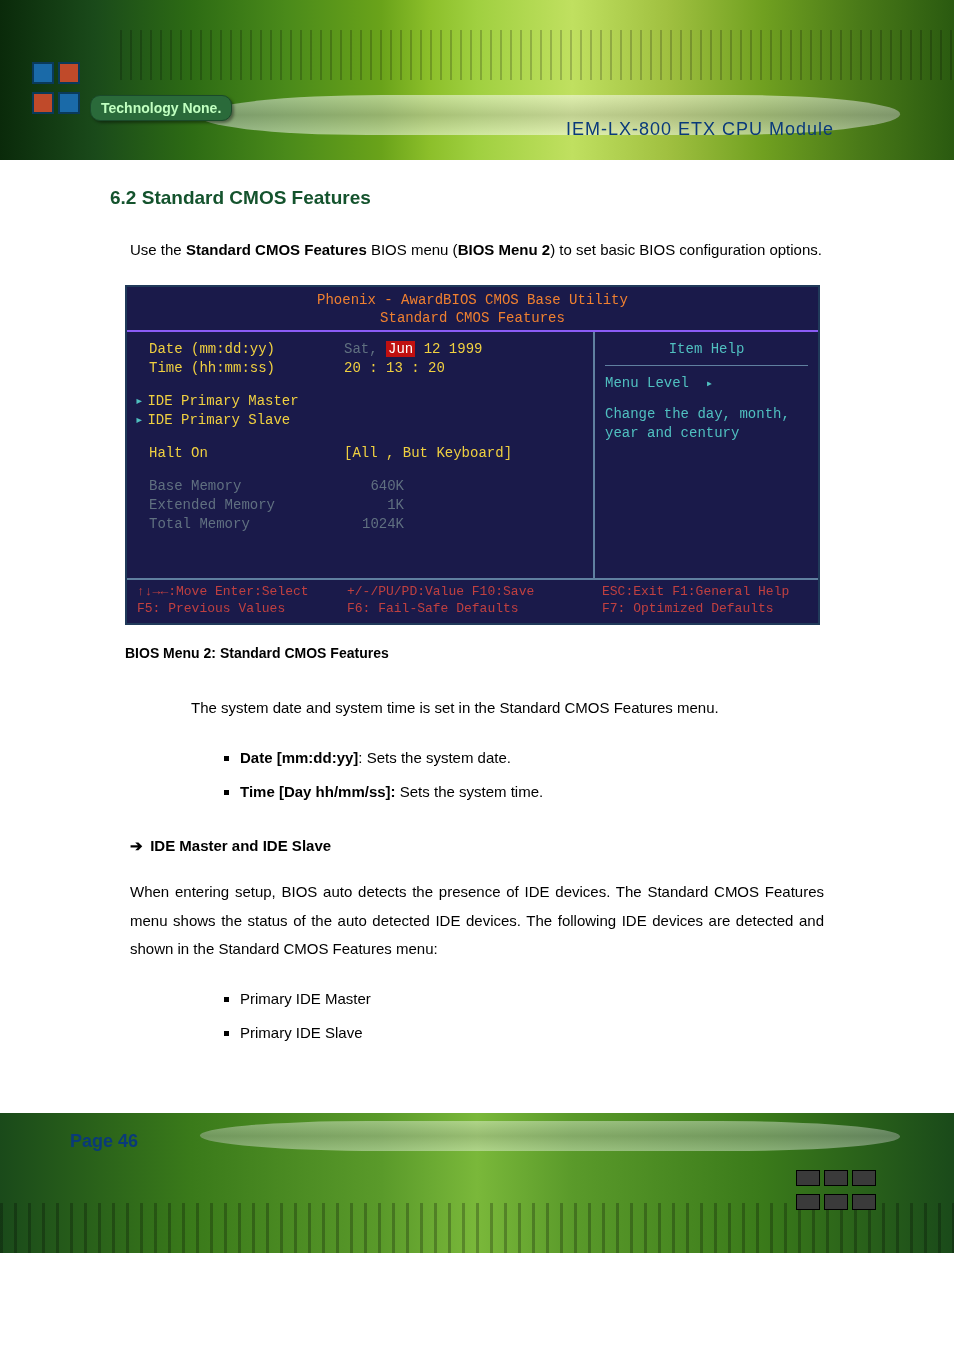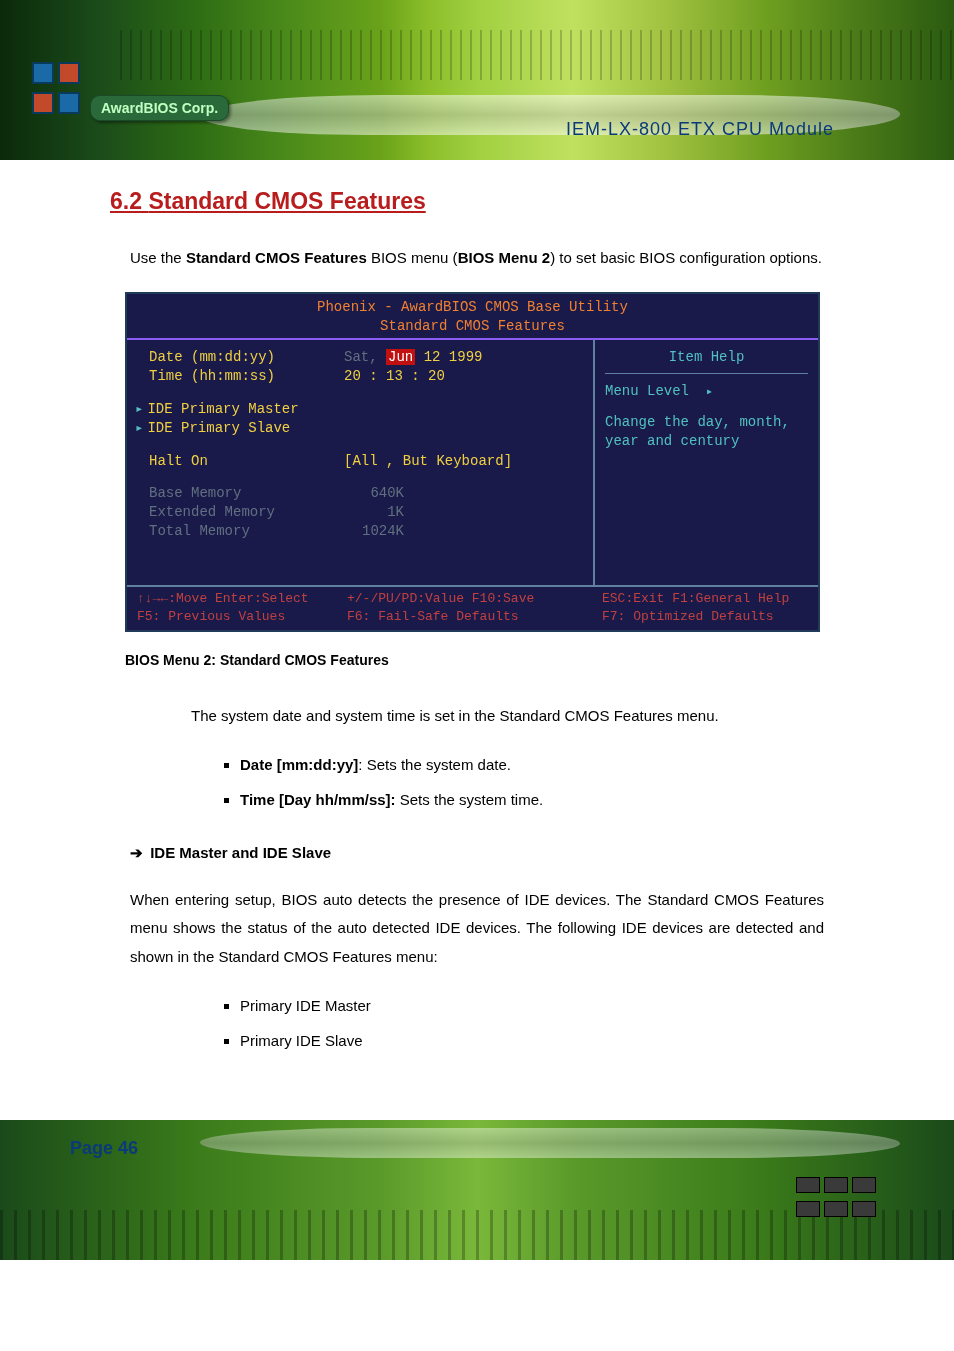--- a/index.html
+++ b/index.html
@@ -63,26 +63,25 @@
     border-radius: 50% / 100%;
     transform: skewX(-20deg);
     opacity: 0.5;
   }
   .content {
     padding: 20px 130px 40px 130px;
     font-size: 15px;
     line-height: 1.9;
   }
   h2.section {
-    color: #b91c1c;
-    font-size: 23px;
+    color: #14532d;
+    font-size: 19px;
     font-weight: bold;
     margin-bottom: 20px;
     margin-left: -20px;
-    text-decoration: underline;
   }
   .intro-para {
     text-align: justify;
     margin-bottom: 20px;
   }
   .bios-box {
     width: 695px;
     margin: 0 0 15px -5px;
     border: 2px solid #203a5a;
     background: #1a1a4a;
@@ -204,21 +203,21 @@
 </head>
 <body>
 
 <div class="page-header">
   <div class="header-circuits"></div>
   <div class="header-swoosh"></div>
   <div class="logo-block">
     <span class="logo-square"></span><span class="logo-square" style="background:#c04a2a;"></span><br>
     <span class="logo-square" style="background:#c04a2a;"></span><span class="logo-square"></span>
   </div>
-  <div class="tech-badge">AwardBIOS Corp.</div>
+  <div class="tech-badge">Technology None.</div>
   <div class="header-doc-title">IEM-LX-800  ETX  CPU  Module</div>
 </div>
 
 <div class="content">
 
   <h2 class="section">
     <span>6.2</span>
     <span>Standard CMOS Features</span>
   </h2>
 

